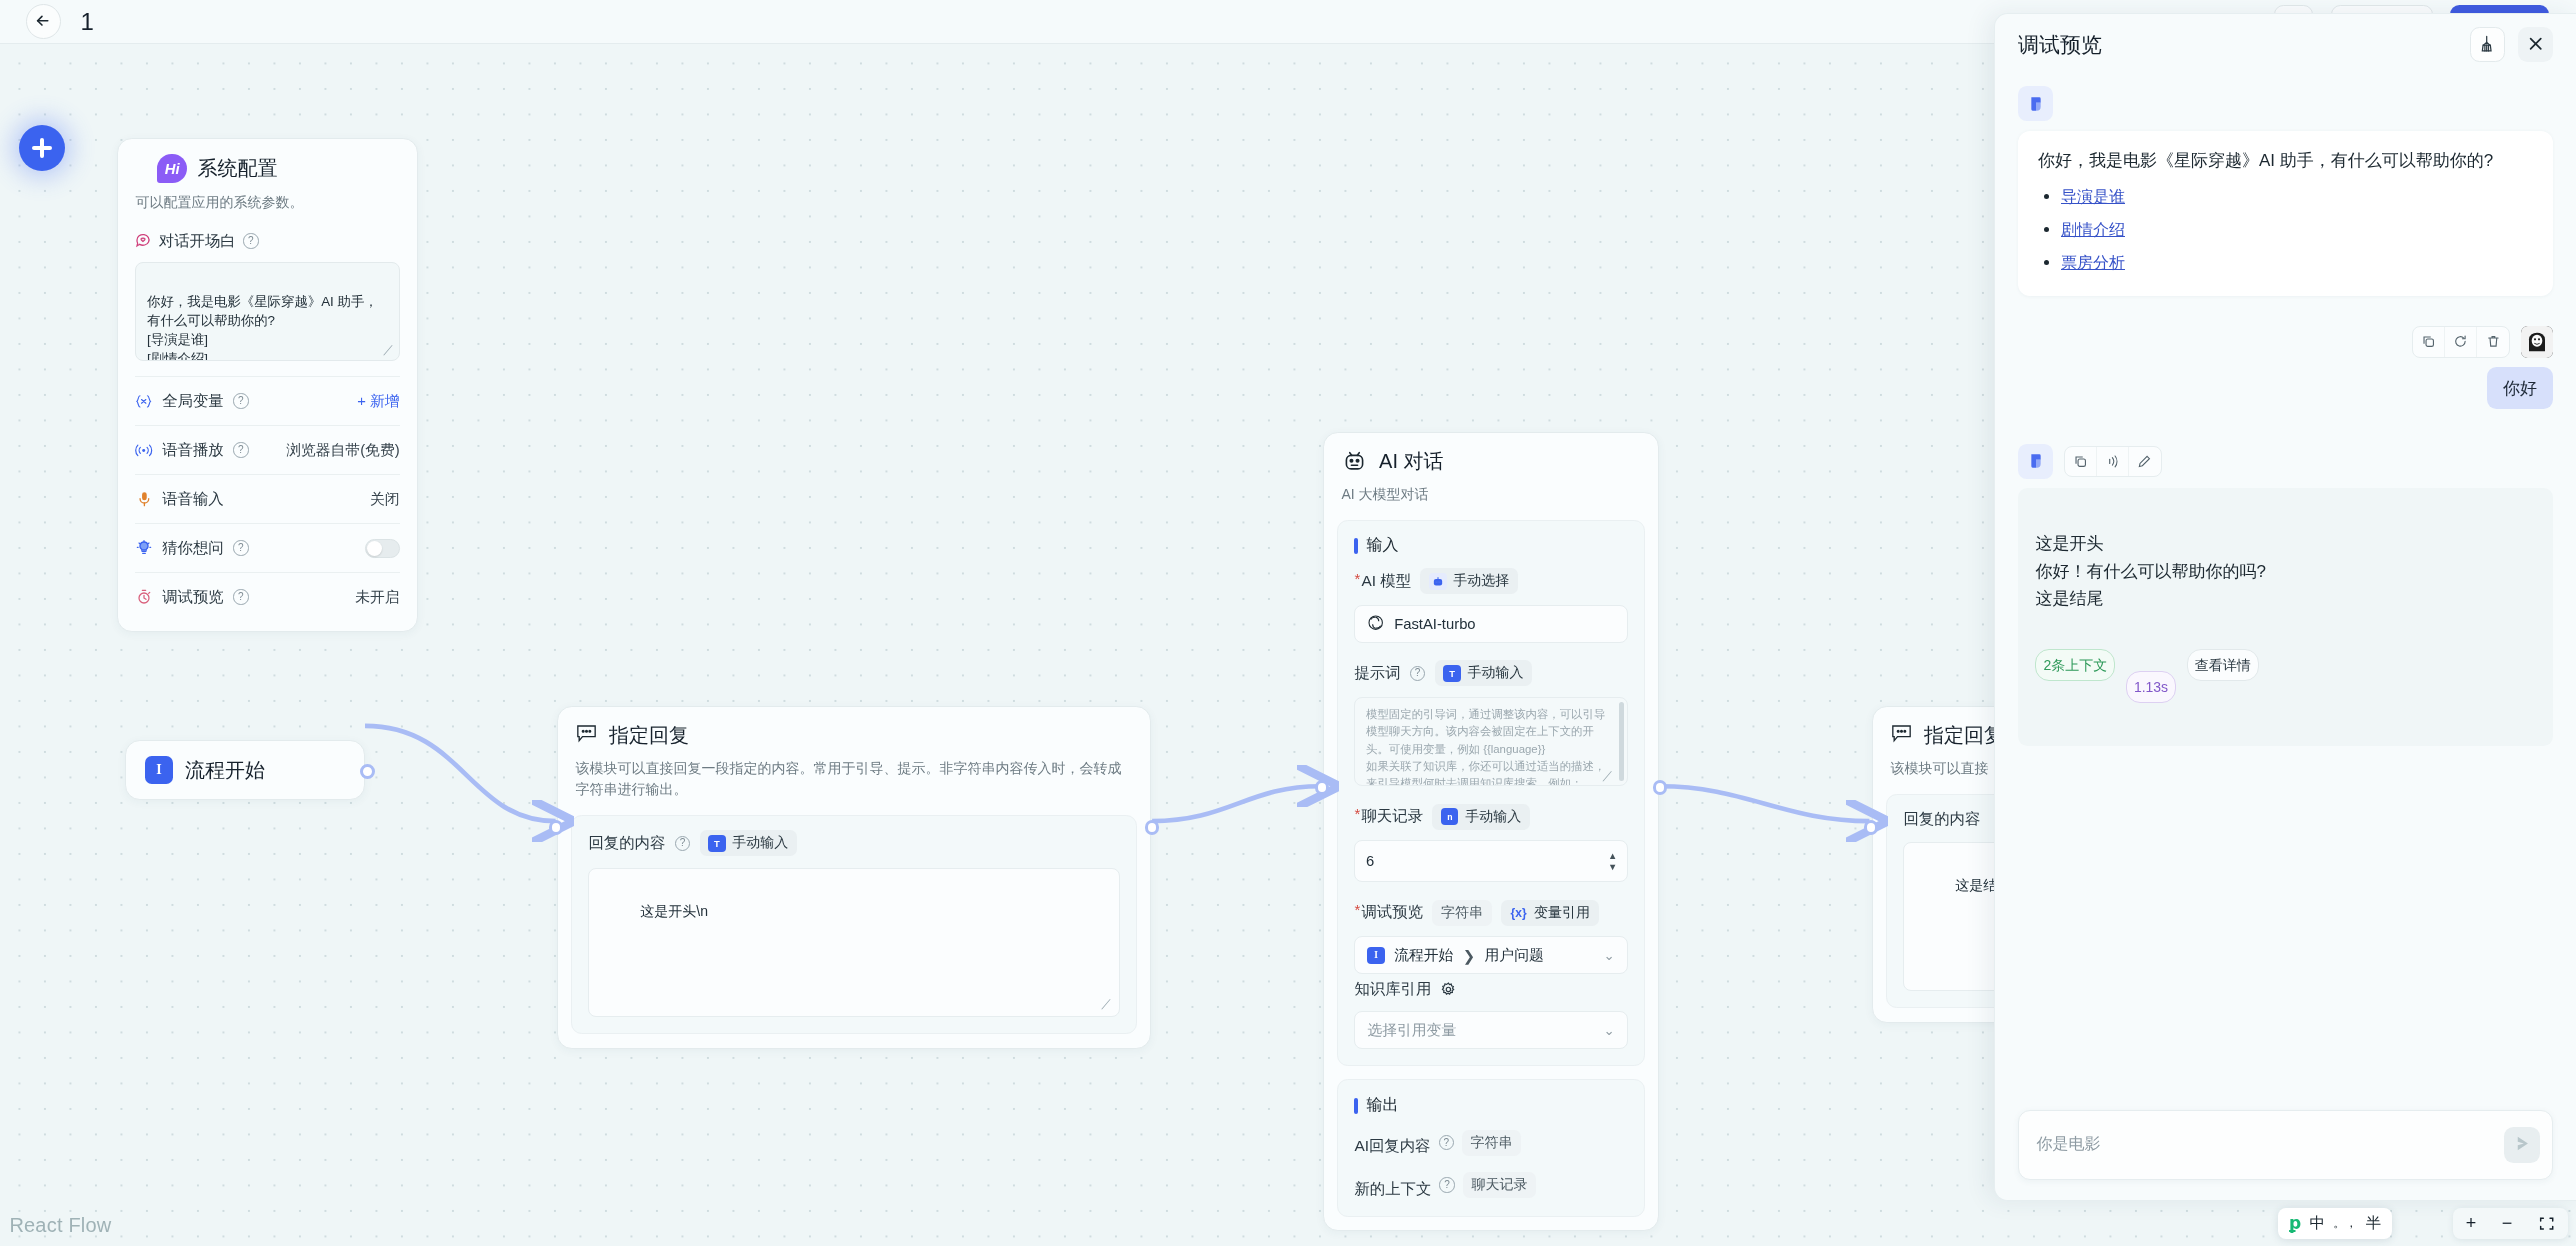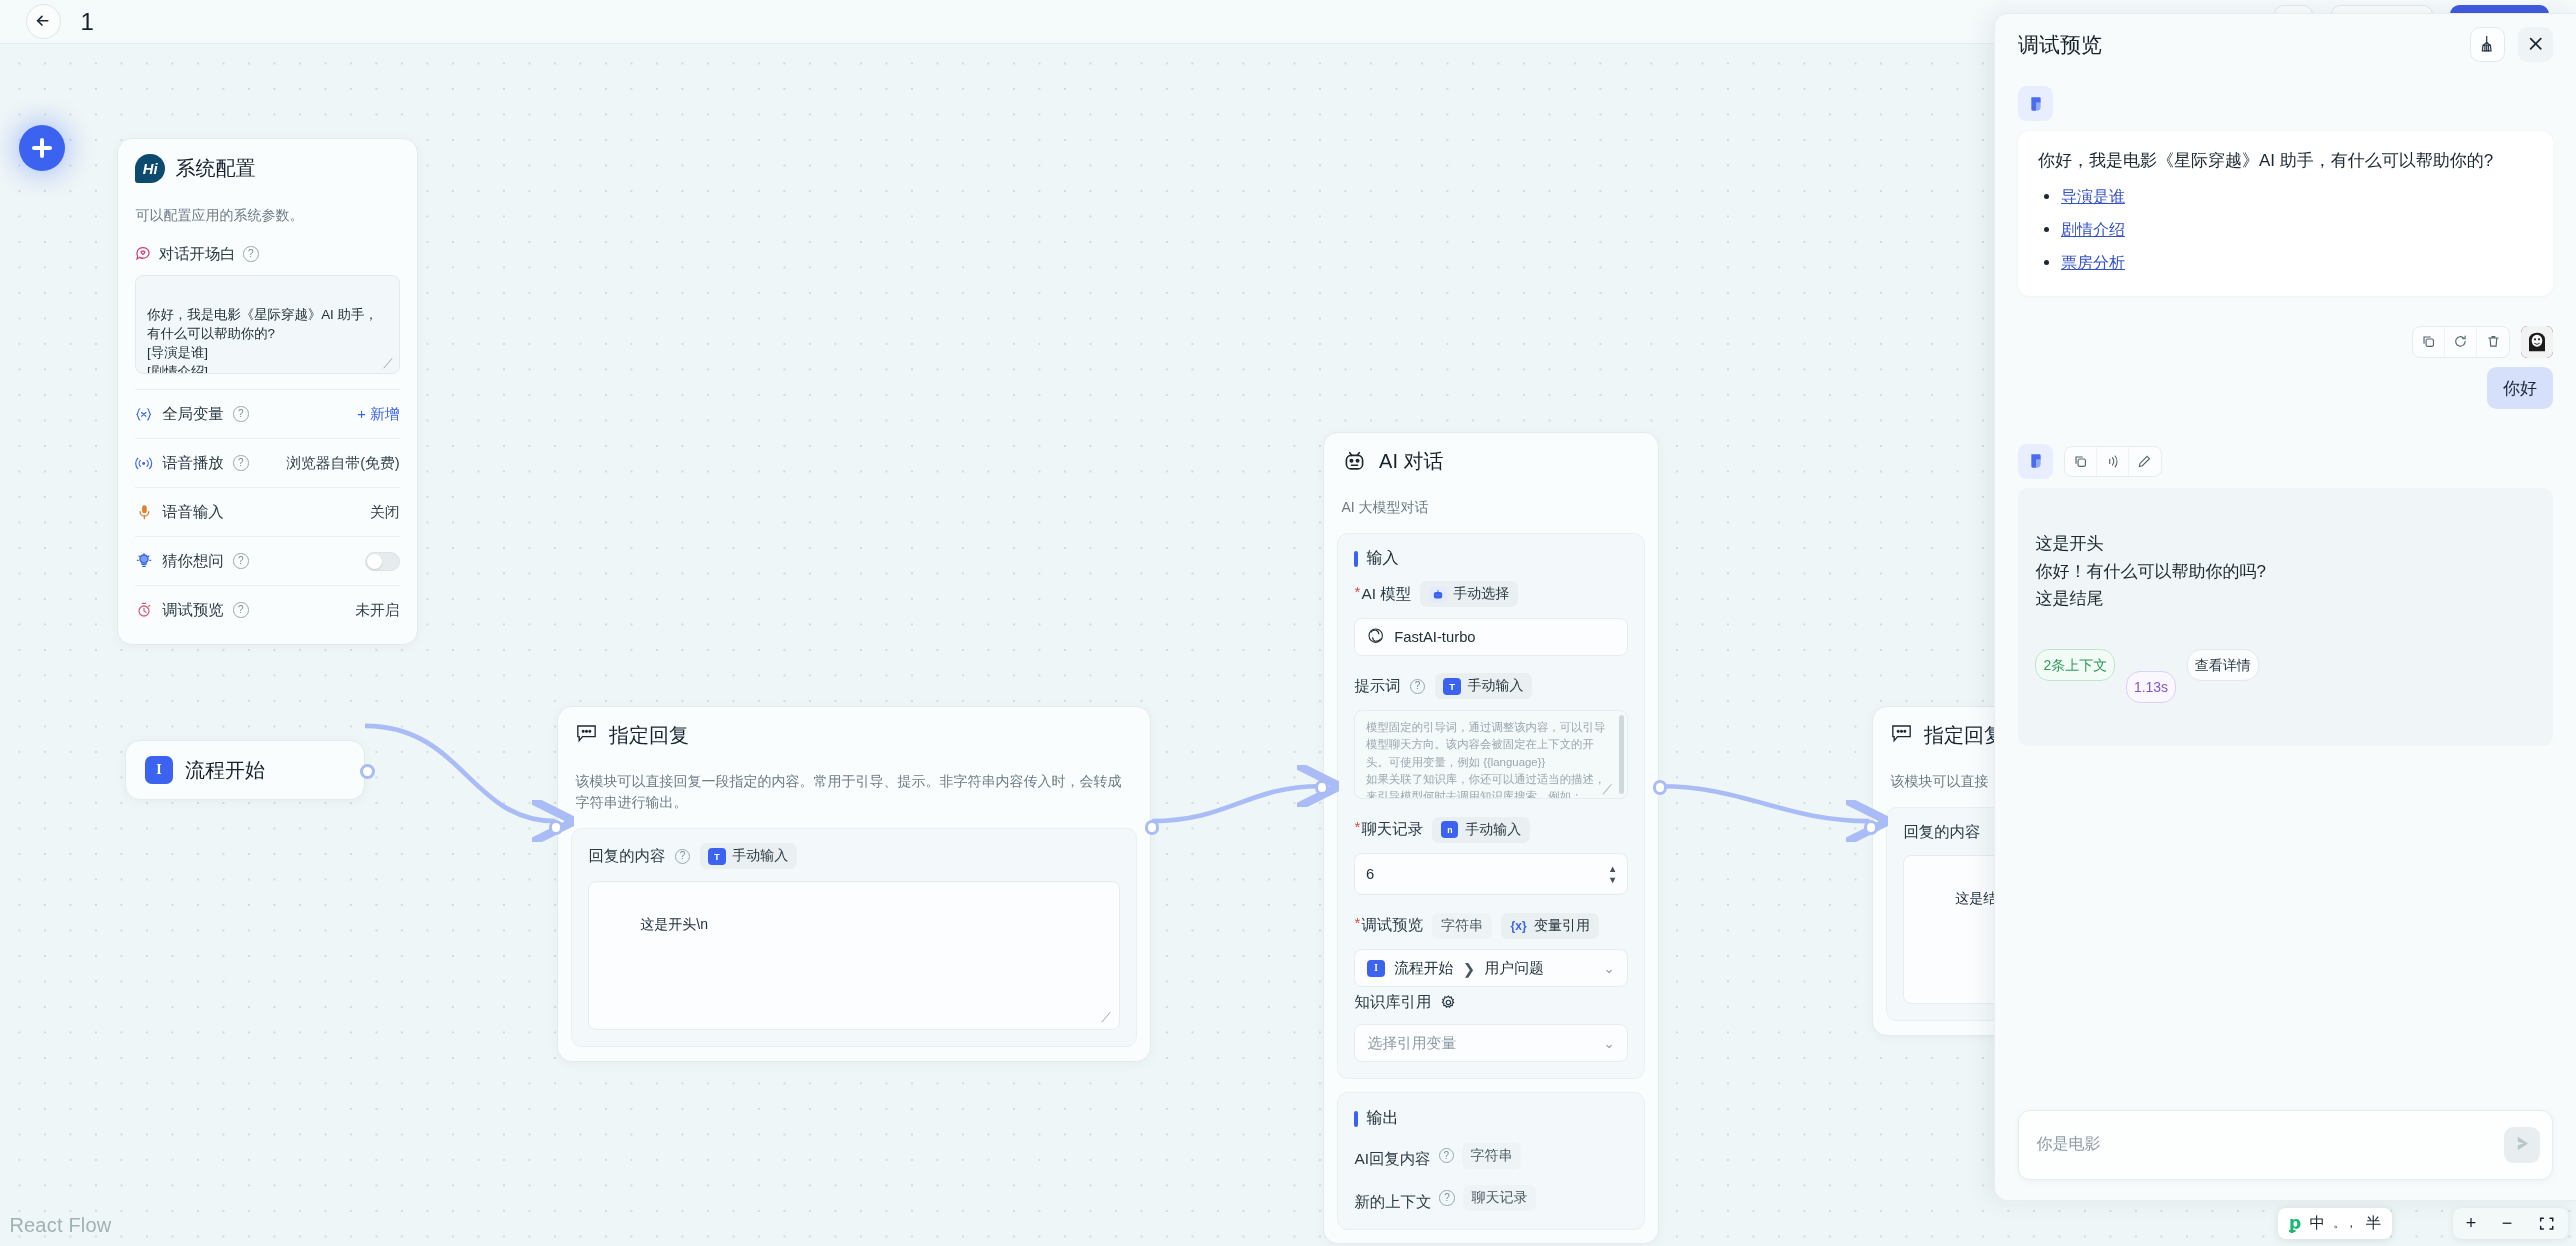--- a/index.html
+++ b/index.html
@@ -70,33 +70,33 @@
 
   
   .node {
     position: absolute; background: #fafdfe;
     border: 0.7px solid #e3ebed; border-radius: 14.8px;
     box-shadow: 0 2px 9.4px rgba(40,70,90,.05);
   }
   .node-head { padding: 14.8px 17.4px 0 17.4px; }
   .node-title { display: flex; align-items: center; gap: 10.7px; }
   .node-title-text { font-size: 20px; color: #16212c; font-weight: 400; }
-  .node-desc { font-size: 14px; color: #6d7b83; margin-top: 22px; line-height: 1.5; }
+  .node-desc { font-size: 14px; color: #6d7b83; margin-top: 9px; line-height: 1.5; }
 
   .handle {
     position: absolute; width: 14.8px; height: 14.8px; border-radius: 50%;
     background: #fff; border: 3.4px solid #a9bcf5; z-index: 14;
   }
 
   
   #node-sysconfig { left: 117px; top: 94px; width: 301px; }
   .sys-avatar {
-    width: 29.5px; height: 29.5px; background: #0c4a6e; border-radius: 50% 50% 50% 10%;
+    width: 29.5px; height: 29.5px; background: #8b5cf6; border-radius: 50% 50% 50% 10%;
     display: flex; align-items: center; justify-content: center;
-    color: #fff; font-size: 14.8px; font-style: italic; font-weight: 700;
+    color: #fff; font-size: 14.8px; font-style: italic; font-weight: 700; margin-left: 22px;
   }
   .field-label-row {
     display: flex; align-items: center; gap: 7.4px;
     margin: 17.4px 17.4px 0 17.4px;
   }
   .field-label { font-size: 15.4px; color: #2b3942; }
   .qmark {
     display: inline-flex; align-items: center; justify-content: center;
     width: 15.4px; height: 15.4px; border-radius: 50%;
     border: 1.1px solid #9aa8b0; color: #7c8a92; font-size: 10px; line-height: 1;

